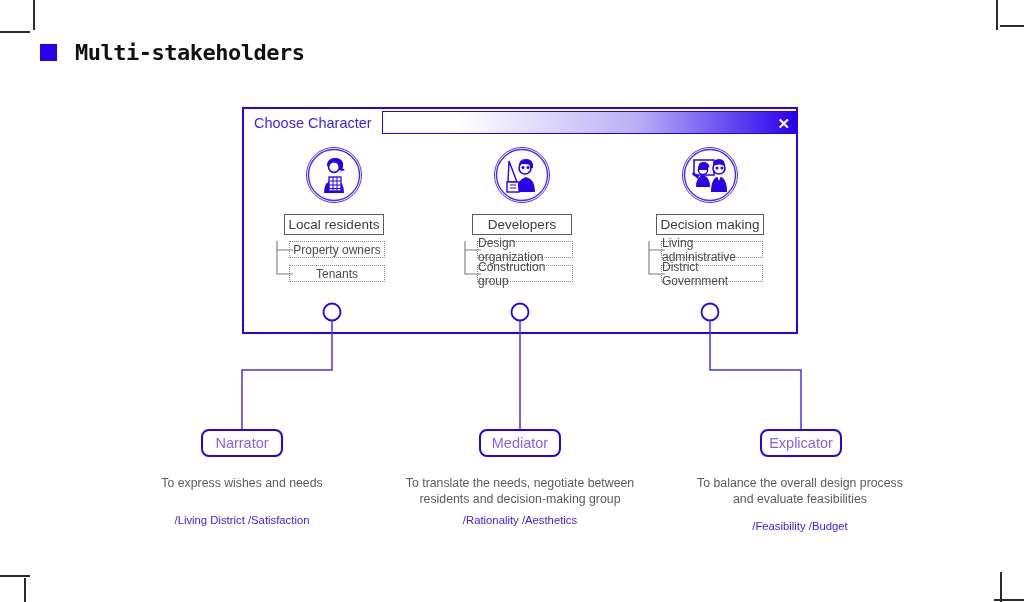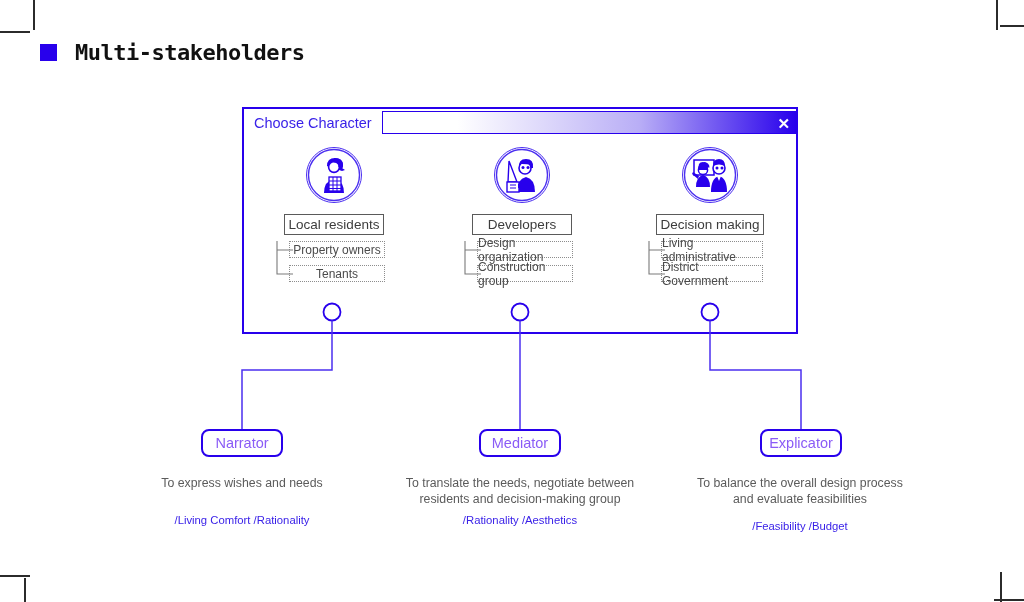--- a/index.html
+++ b/index.html
@@ -304,19 +304,19 @@
   <span>Narrator</span>
 </div>
 <div class="role-box" style="left:479px; top:429px;">
   <span>Mediator</span>
 </div>
 <div class="role-box" style="left:760px; top:429px;">
   <span>Explicator</span>
 </div>
 
 <div class="role-desc" style="left:132px; top:475px; width:220px;">To express wishes and needs</div>
-<div class="role-tags" style="left:132px; top:514px; width:220px;">/Living Comfort /Rationality</div>
+<div class="role-tags" style="left:132px; top:514px; width:220px;">/Living District /Satisfaction</div>
 
 <div class="role-desc" style="left:400px; top:475px; width:240px;">To translate the needs, negotiate between residents and decision-making group</div>
 <div class="role-tags" style="left:400px; top:514px; width:240px;">/Rationality /Aesthetics</div>
 
 <div class="role-desc" style="left:690px; top:475px; width:220px;">To balance the overall design process and evaluate feasibilities</div>
 <div class="role-tags" style="left:690px; top:514px; width:220px;margin-top:6px;">/Feasibility /Budget</div>
 
 </body></html>

